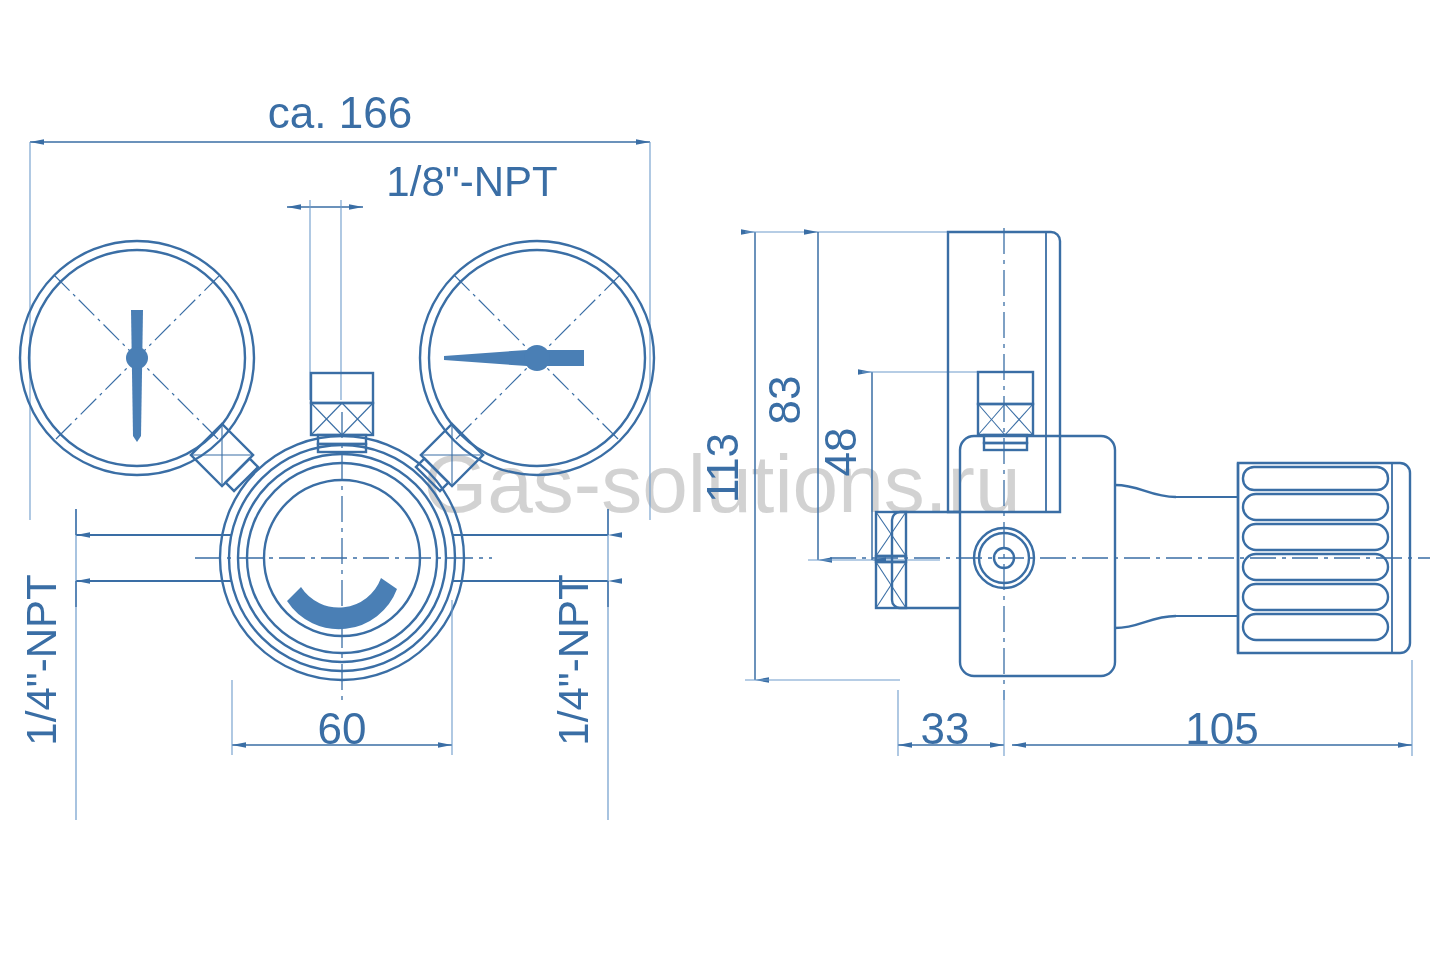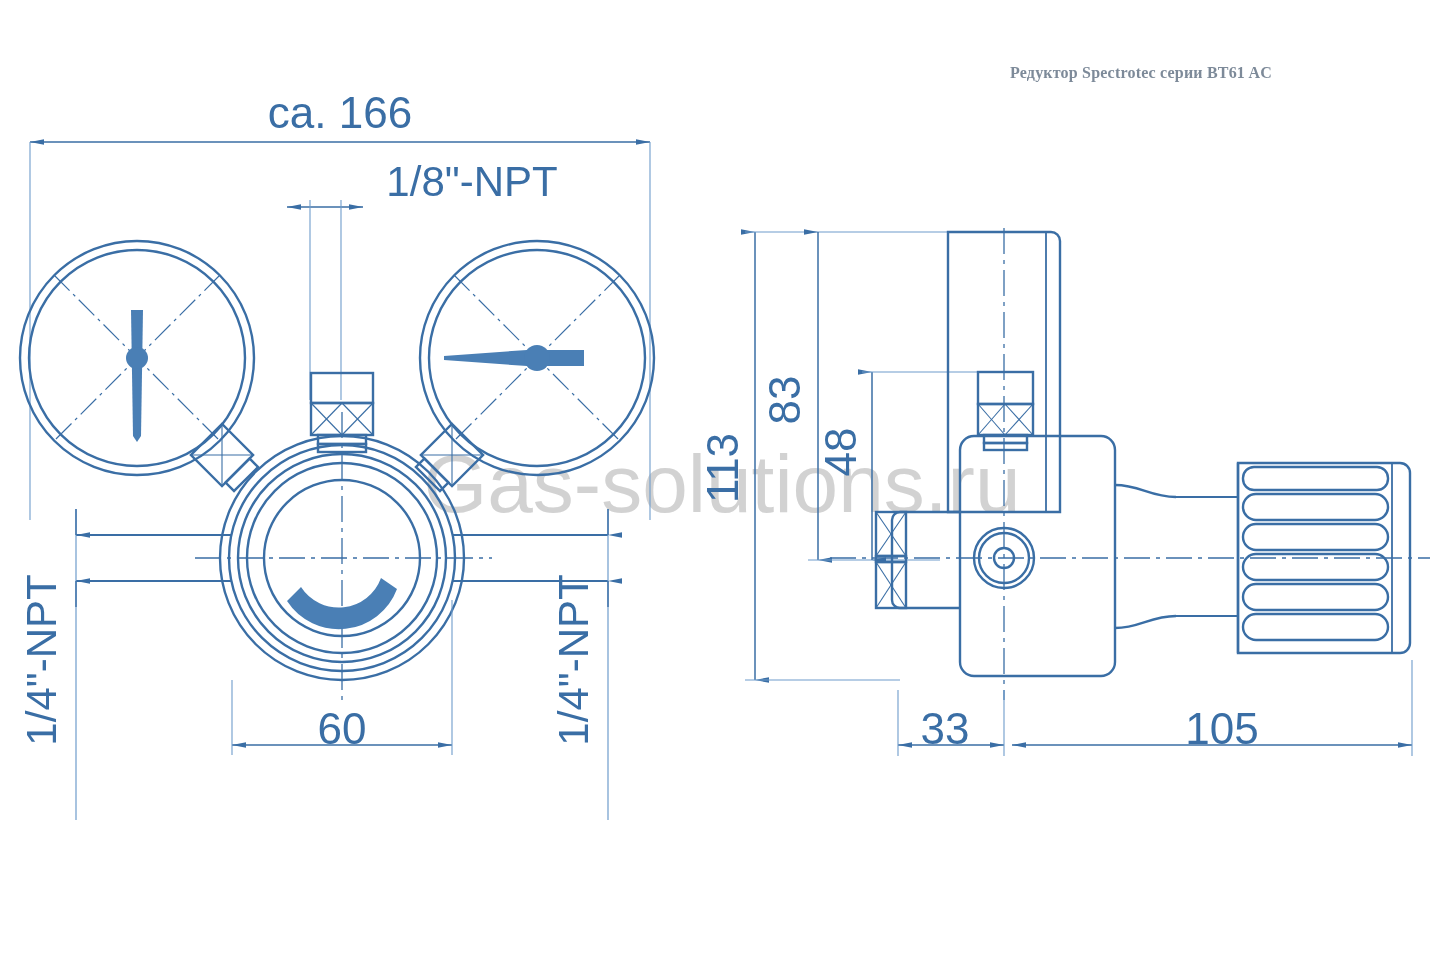--- a/index.html
+++ b/index.html
@@ -12,21 +12,20 @@
     font-family:"Liberation Serif",serif;
     font-size:16px; font-weight:bold; color:#7d8a99;
     letter-spacing:0.2px; white-space:nowrap;
   }
 </style>
 </head>
 <body>
 
 <div id="stage">
 
-  <div class="title">Редуктор Spectrotec серии BT61 AC</div>
 
   <svg class="drawing" viewBox="0 0 1444 970">
 
     <defs>
 
       <marker id="arrL" markerWidth="14" markerHeight="8" refX="0" refY="4" orient="auto" markerUnits="userSpaceOnUse">
         <path d="M0,4 L14,1.2 L14,6.8 Z" fill="#3a6ea5"></path>
       </marker>
       <marker id="arrR" markerWidth="14" markerHeight="8" refX="14" refY="4" orient="auto" markerUnits="userSpaceOnUse">
         <path d="M14,4 L0,1.2 L0,6.8 Z" fill="#3a6ea5"></path>

